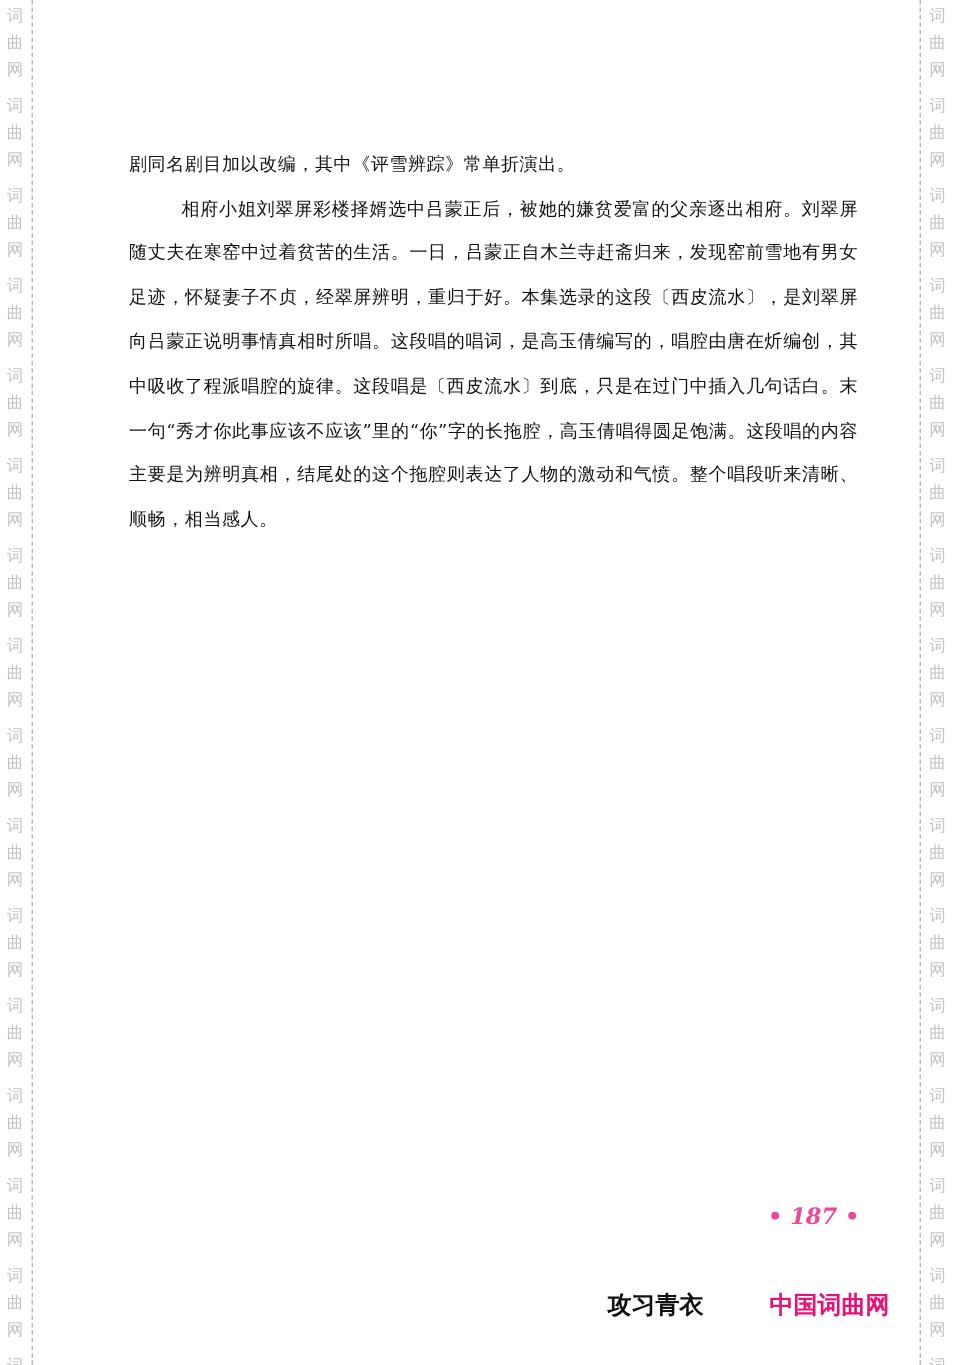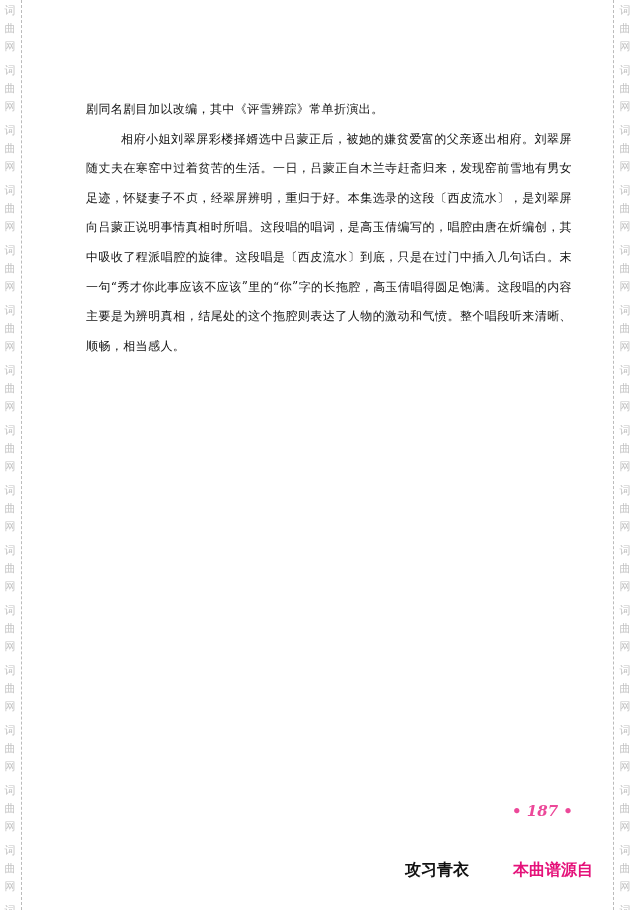--- a/index.html
+++ b/index.html
@@ -187,13 +187,13 @@
 <div class="vline right"></div>
 
 <div class="page">
   <p class="para">剧同名剧目加以改编，其中《评雪辨踪》常单折演出。</p>
   <p class="para indent">相府小姐刘翠屏彩楼择婿选中吕蒙正后，被她的嫌贫爱富的父亲逐出相府。刘翠屏随丈夫在寒窑中过着贫苦的生活。一日，吕蒙正自木兰寺赶斋归来，发现窑前雪地有男女足迹，怀疑妻子不贞，经翠屏辨明，重归于好。本集选录的这段〔西皮流水〕，是刘翠屏向吕蒙正说明事情真相时所唱。这段唱的唱词，是高玉倩编写的，唱腔由唐在炘编创，其中吸收了程派唱腔的旋律。这段唱是〔西皮流水〕到底，只是在过门中插入几句话白。末一句“秀才你此事应该不应该”里的“你”字的长拖腔，高玉倩唱得圆足饱满。这段唱的内容主要是为辨明真相，结尾处的这个拖腔则表达了人物的激动和气愤。整个唱段听来清晰、顺畅，相当感人。</p>
 </div>
 
 <div class="page-number">• 187 •</div>
 
 <div class="source label">攻习青衣</div>
-<div class="source site" style="color: rgb(229, 18, 122);">本曲谱源自</div>
+<div class="source site" style="color: rgb(229, 18, 122);">中国词曲网</div>
 
 </body></html>

